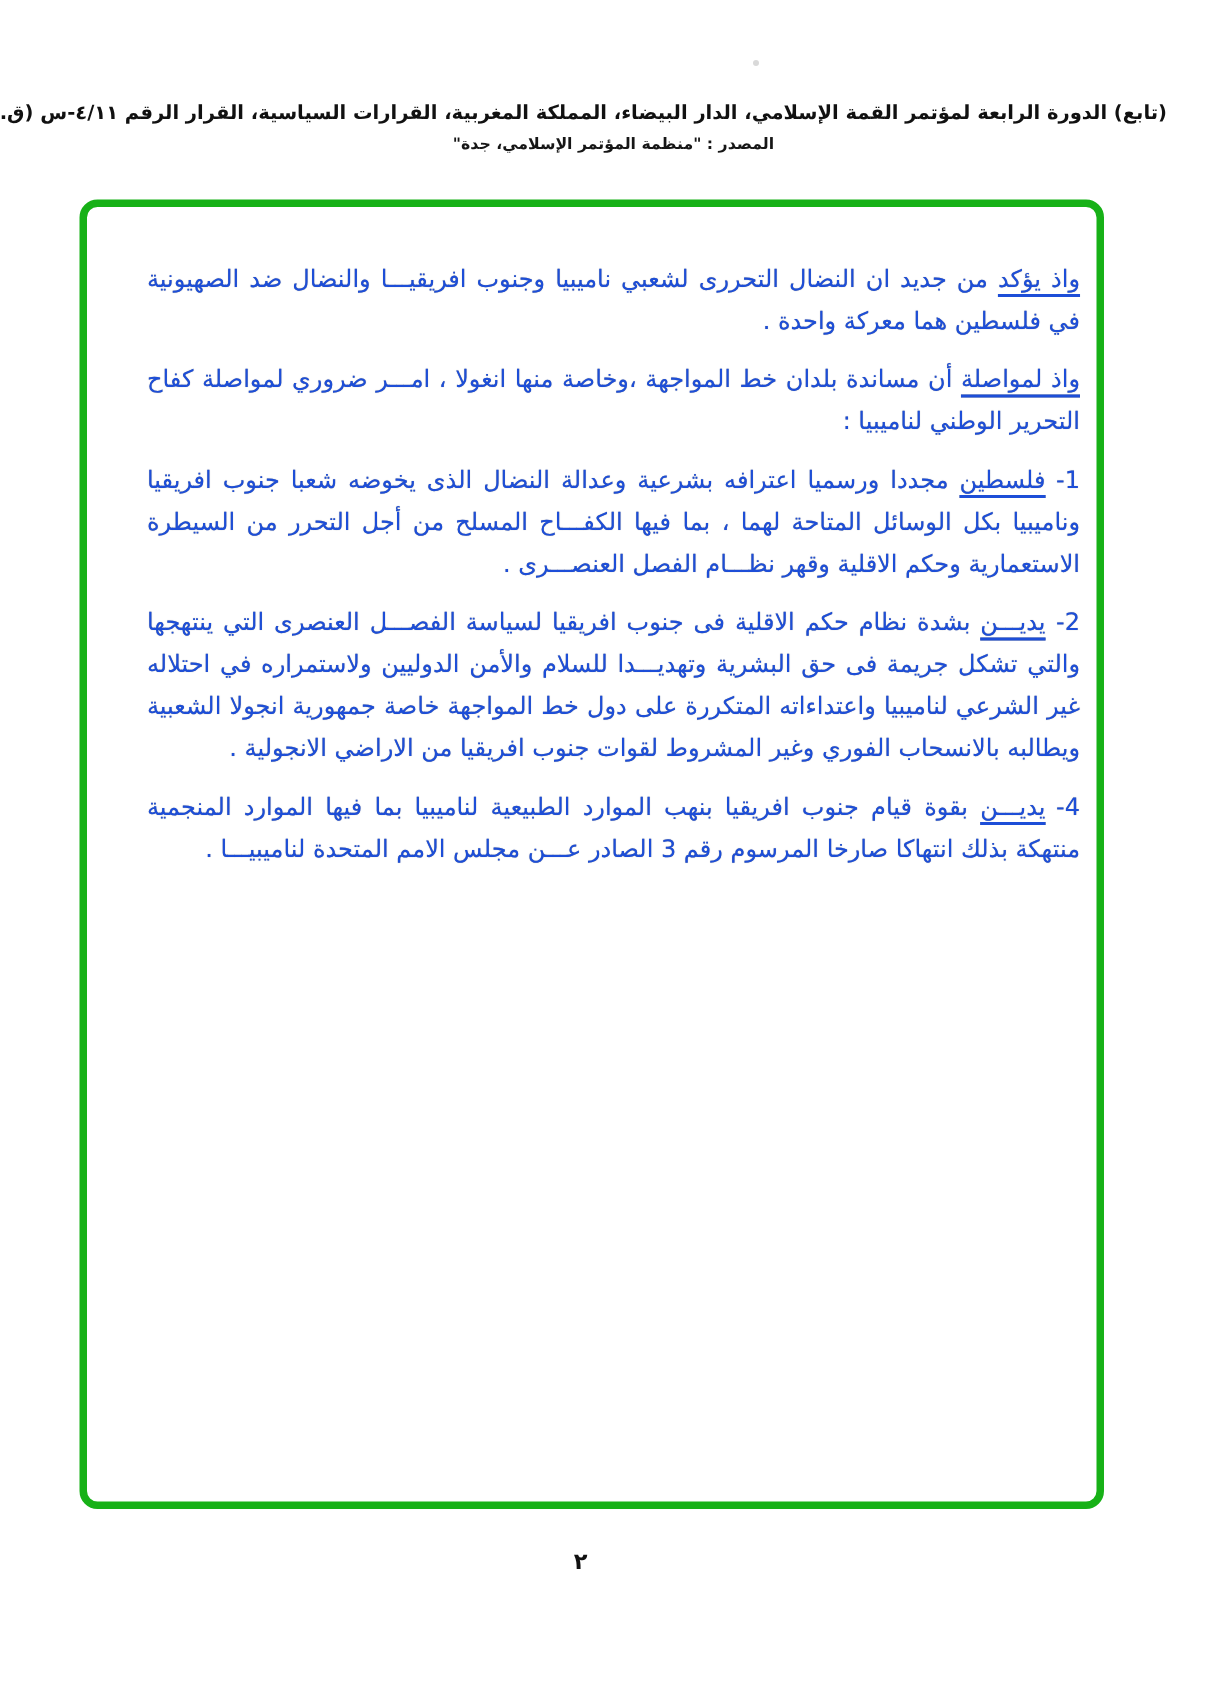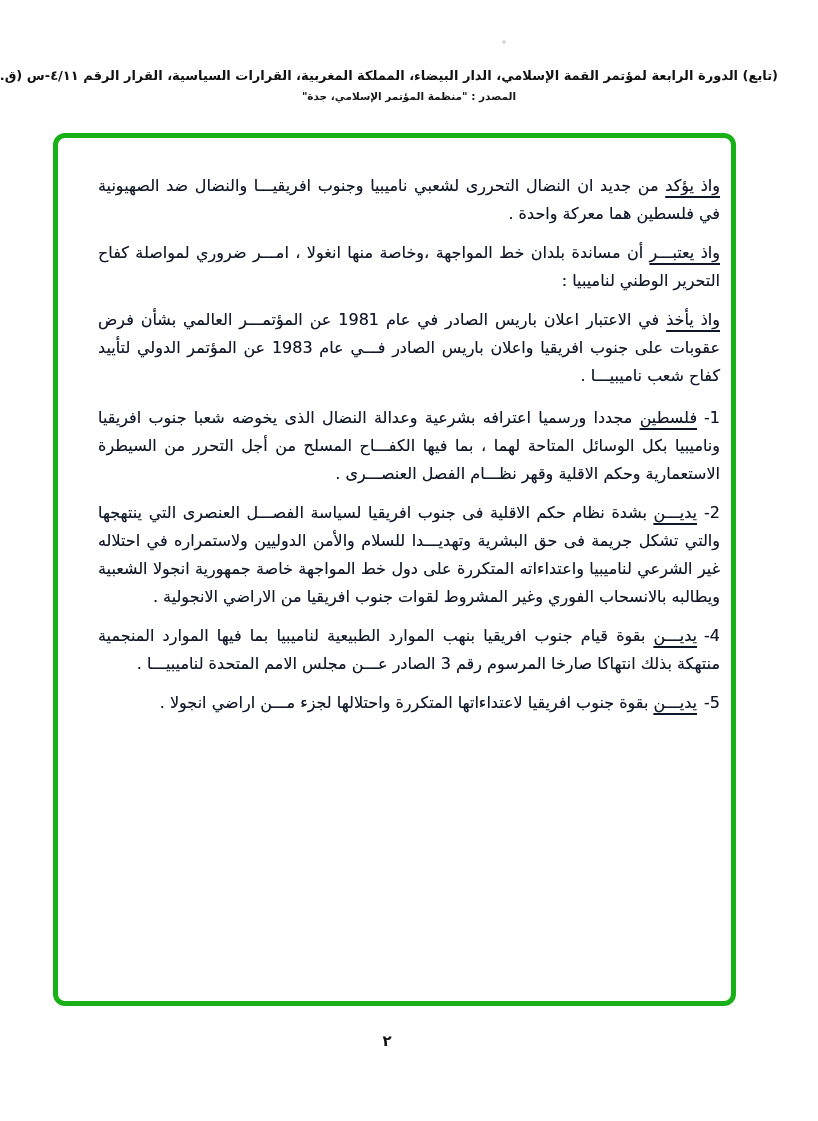--- a/index.html
+++ b/index.html
@@ -56,21 +56,21 @@
   
   .doc-body {
     position: absolute;
     left: 98px; top: 172px;
     width: 622px;
     direction: rtl;
     text-align: justify;
     text-align-last: right;
     font-size: 16px;
     line-height: 28px;
-    color: #0f172a;
+    color: #1d4ed8;
     text-shadow: 0 0 0.5px rgba(40,40,40,0.55);
   }
   .para { margin-bottom: 11px; }
   .para.preamble-last { margin-bottom: 14px; }
   .pnum { margin-left: 7px; }
   .lead {
     text-decoration: underline;
     text-underline-offset: 5px;
     text-decoration-thickness: 1.5px;
   }
@@ -96,31 +96,29 @@
   </div>
 
   <div class="artifact-dot"></div>
 
   <div class="highlight-box" style="border-color: rgb(23, 177, 23);"></div>
 
   <div class="doc-body">
 
     <p class="para"><span class="lead">واذ يؤكد</span><span> من جديد ان النضال التحررى لشعبي ناميبيا وجنوب افريقيـــا والنضال ضد الصهيونية في فلسطين هما معركة واحدة .</span></p>
 
-    <p class="para"><span class="lead">واذ يعتبـــر</span><span> أن مساندة بلدان خط المواجهة ،وخاصة منها انغولا ، امـــر ضروري لمواصلة كفاح التحرير الوطني لناميبيا :</span></p>
+    <p class="para"><span class="lead">واذ لمواصلة</span><span> أن مساندة بلدان خط المواجهة ،وخاصة منها انغولا ، امـــر ضروري لمواصلة كفاح التحرير الوطني لناميبيا :</span></p>
 
-    <p class="para preamble-last"><span class="lead">واذ يأخذ</span><span> في الاعتبار اعلان باريس الصادر في عام 1981 عن المؤتمـــر العالمي بشأن فرض عقوبات على جنوب افريقيا واعلان باريس الصادر فـــي عام 1983 عن المؤتمر الدولي لتأييد كفاح شعب ناميبيـــا .</span></p>
 
     <p class="para"><span class="pnum">1-</span><span class="lead">فلسطين</span><span> مجددا ورسميا اعترافه بشرعية وعدالة النضال الذى يخوضه شعبا جنوب افريقيا وناميبيا بكل الوسائل المتاحة لهما ، بما فيها الكفـــاح المسلح من أجل التحرر من السيطرة الاستعمارية وحكم الاقلية وقهر نظـــام الفصل العنصـــرى .</span></p>
 
     <p class="para"><span class="pnum">2-</span><span class="lead">يديـــن</span><span> بشدة نظام حكم الاقلية فى جنوب افريقيا لسياسة الفصـــل العنصرى التي ينتهجها والتي تشكل جريمة فى حق البشرية وتهديـــدا للسلام والأمن الدوليين ولاستمراره في احتلاله غير الشرعي لناميبيا واعتداءاته المتكررة على دول خط المواجهة خاصة جمهورية انجولا الشعبية ويطالبه بالانسحاب الفوري وغير المشروط لقوات جنوب افريقيا من الاراضي الانجولية .</span></p>
 
 
     <p class="para"><span class="pnum">4-</span><span class="lead">يديـــن</span><span> بقوة قيام جنوب افريقيا بنهب الموارد الطبيعية لناميبيا بما فيها الموارد المنجمية منتهكة بذلك انتهاكا صارخا المرسوم رقم 3 الصادر عـــن مجلس الامم المتحدة لناميبيـــا .</span></p>
 
-    <p class="para"><span class="pnum">5-</span><span class="lead">يديـــن</span><span> بقوة جنوب افريقيا لاعتداءاتها المتكررة واحتلالها لجزء مـــن اراضي انجولا .</span></p>
 
 
   </div>
 
   <div class="page-number">٢</div>
 
 </div>
 
 </body></html>

